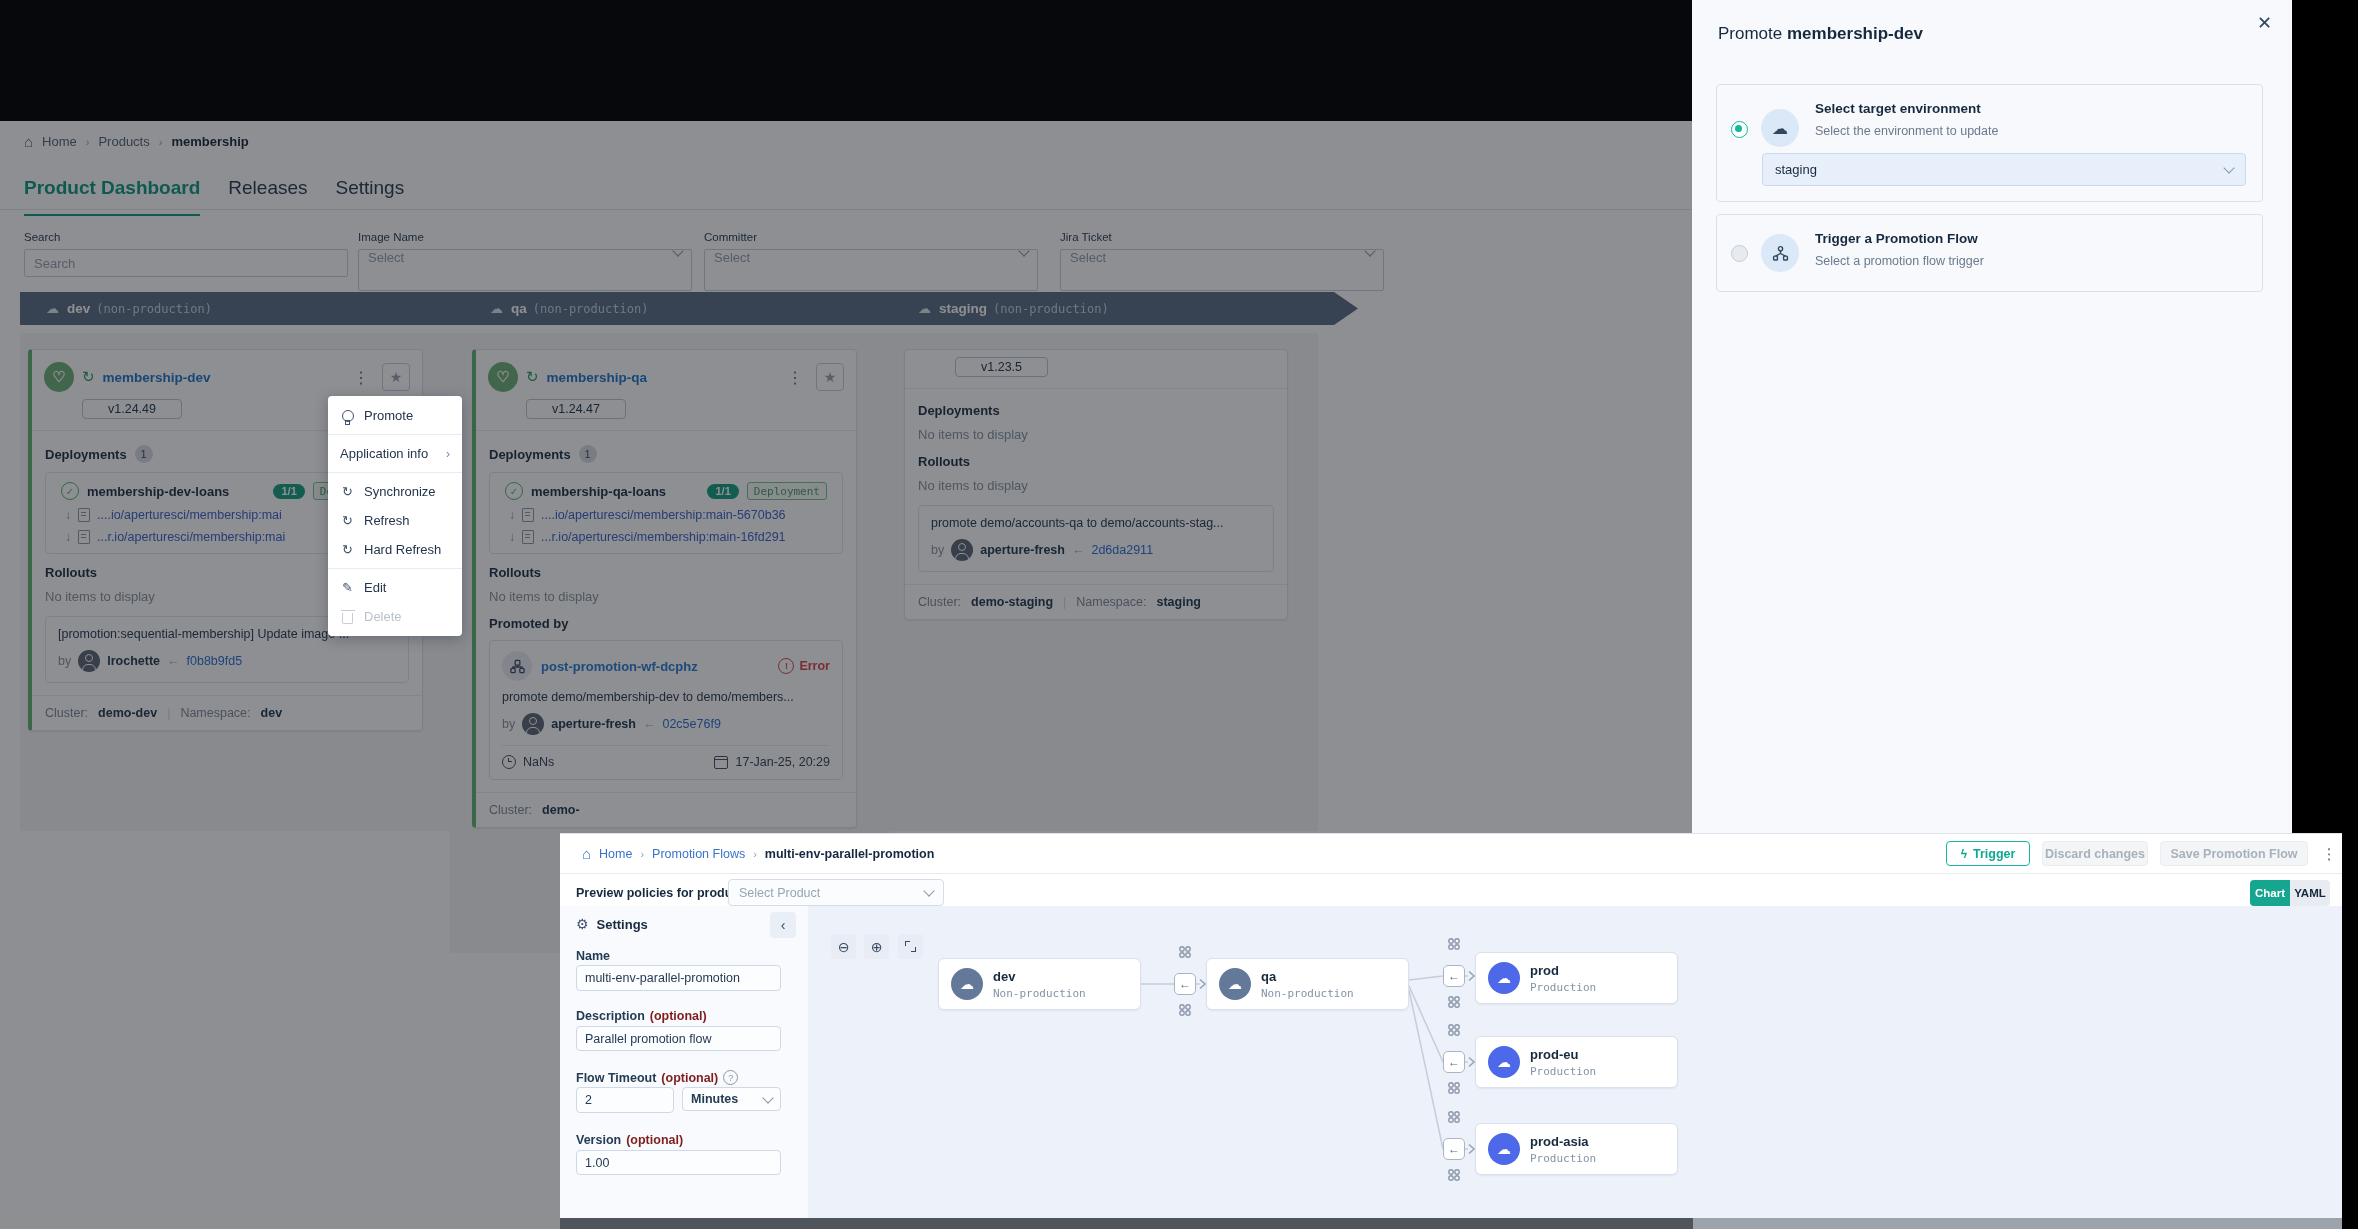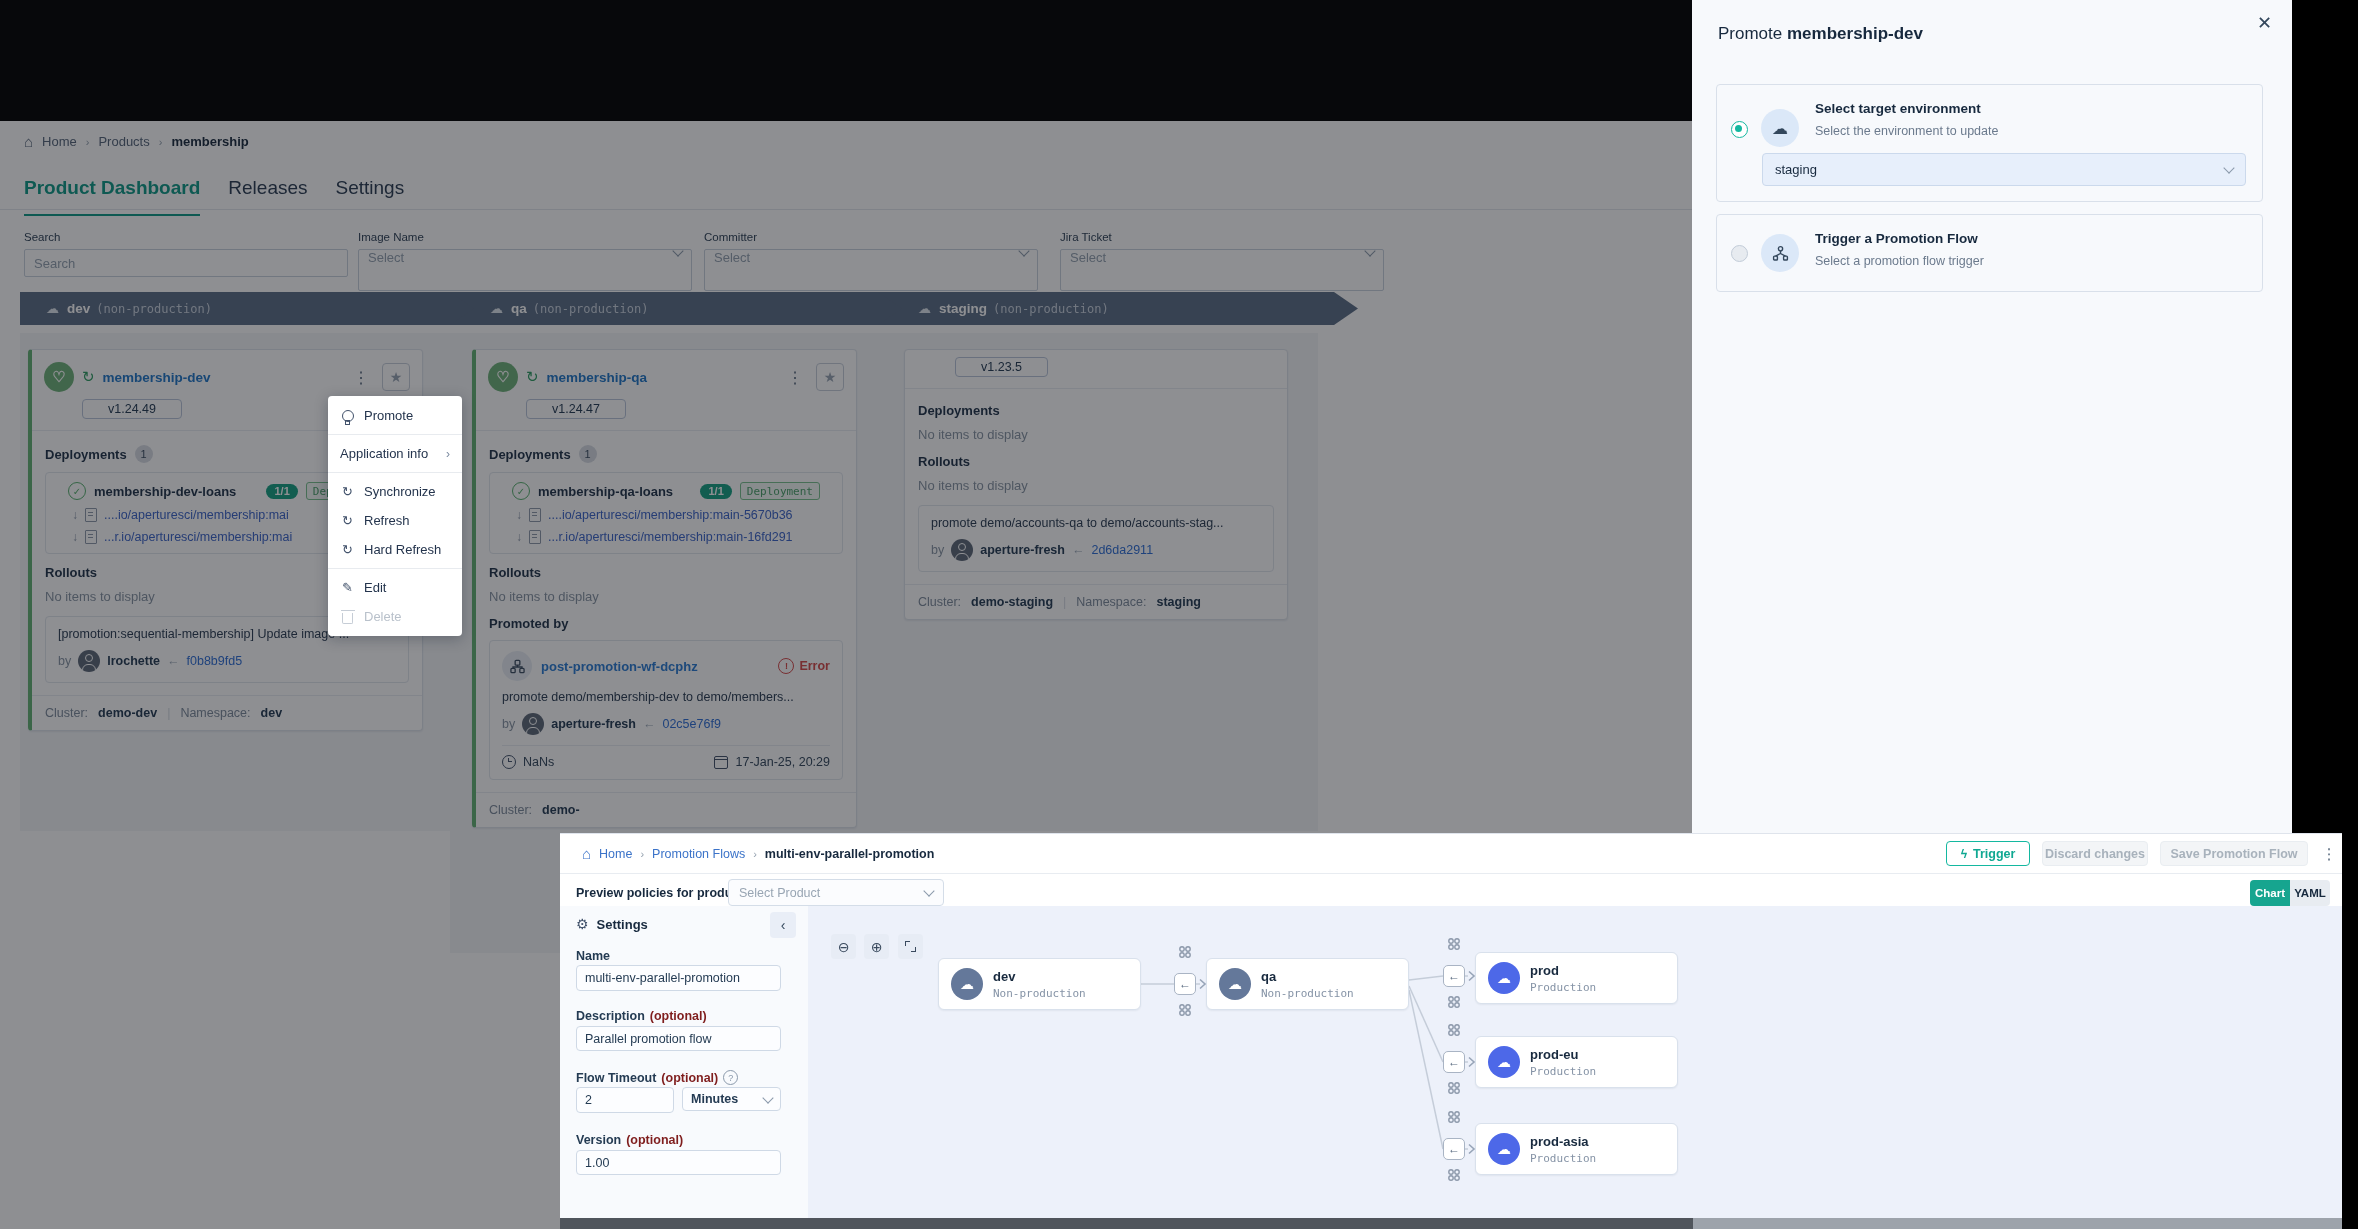--- a/index.html
+++ b/index.html
@@ -50,21 +50,21 @@
   .appname{color:#2178c9;font-weight:bold;font-size:13.5px;white-space:nowrap;}
   .kebab{margin-left:auto;color:#5a6b7f;font-size:16px;padding:0 5px;}
   .i-kebab::before{content:"⋮";}
   .starbtn{width:26px;height:26px;border:1px solid #c6cfda;border-radius:4px;background:#fff;color:#98a4b3;font-size:14px;display:flex;align-items:center;justify-content:center;flex:0 0 auto;}
   .i-star::before{content:"★";}
   .vchip{display:inline-block;margin:7px 0 11px 50px;border:1px solid #b9c5da;border-radius:4px;padding:2px 25px;font-size:12.5px;color:#243b53;background:#fff;}
   .cardtop{border-bottom:1px solid #e8ecf1;}
   .cbody{padding:10px 13px 12px 13px;}
   .sechead{font-weight:bold;font-size:13px;color:#1f3248;display:flex;align-items:center;gap:8px;margin:4px 0 9px;}
   .cnt{background:#d7dce3;color:#3c4d61;border-radius:50%;width:18px;height:18px;font-size:11px;font-weight:normal;display:flex;align-items:center;justify-content:center;}
-  .depbox{border:1px solid #e1e6ed;border-radius:4px;padding:9px 22px;margin-bottom:11px;overflow:hidden;}
+  .depbox{border:1px solid #e1e6ed;border-radius:4px;padding:9px 15px;margin-bottom:11px;overflow:hidden;}
   .deprow{display:flex;align-items:center;gap:8px;white-space:nowrap;}
   .checkic{width:16px;height:16px;border:1.5px solid #58b06e;color:#58b06e;border-radius:50%;font-size:10px;display:flex;align-items:center;justify-content:center;flex:0 0 auto;}
   .i-check::before{content:"✓";}
   .depname{font-weight:bold;font-size:13px;color:#1f3248;}
   .pill{background:#16a182;color:#fff;border-radius:9px;padding:1.5px 8px;font-size:11px;font-weight:bold;margin-left:auto;}
   .kindtag{border:1px solid #79c08f;color:#4ba06a;background:#f3faf5;border-radius:3px;padding:1.5px 6px;font-size:11px;font-family:"DejaVu Sans Mono",monospace;}
   .imgrow{display:flex;align-items:center;gap:7px;margin:8px 0 0 4px;color:#8e9aab;font-size:12px;white-space:nowrap;}
   .i-down::before{content:"↓";}
   .docic{width:10px;height:12px;border:1.2px solid #8e9aab;border-radius:1px;position:relative;flex:0 0 auto;}
   .docic::before{content:"";position:absolute;left:1.5px;top:3px;width:5px;height:1.2px;background:#8e9aab;box-shadow:0 3px 0 #8e9aab;}

